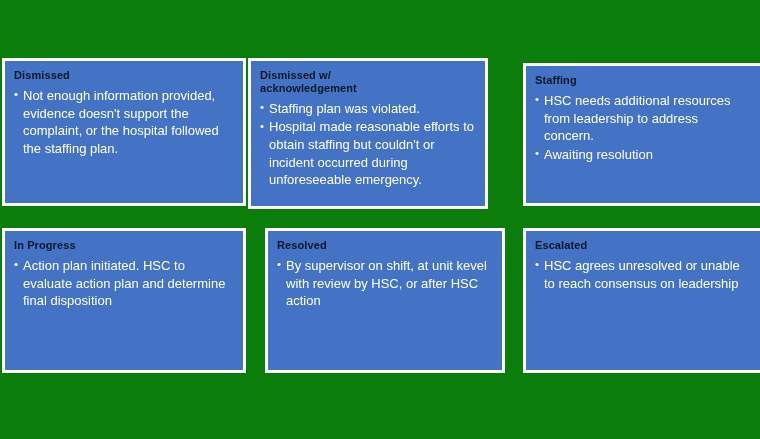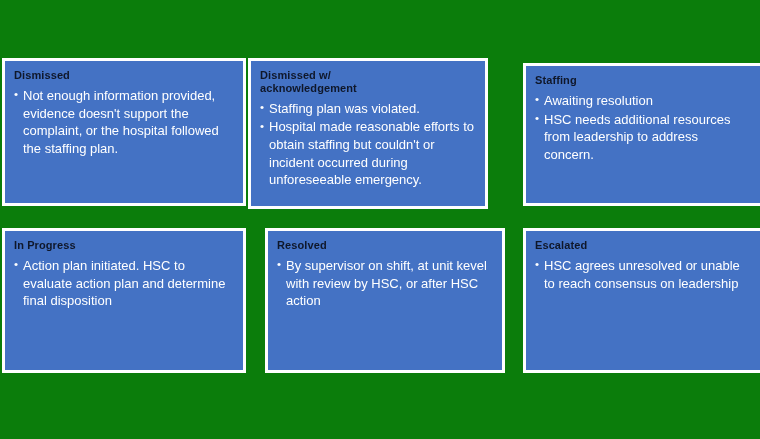--- a/index.html
+++ b/index.html
@@ -122,22 +122,22 @@
 acknowledgement</div>
     <ul class="bullets">
       <li>Staffing plan was violated.</li>
       <li>Hospital made reasonable efforts to obtain staffing but couldn't or incident occurred during unforeseeable emergency.</li>
     </ul>
   </div>
 
   <div class="card" id="card-escalated">
     <div class="card-title">Staffing</div>
     <ul class="bullets">
+      <li>HSC needs additional resources from leadership to address concern.</li>
       <li>Awaiting resolution</li>
-      <li>HSC needs additional resources from leadership to address concern.</li>
     </ul>
   </div>
 
   <div class="card" id="card-in-progress">
     <div class="card-title">In Progress</div>
     <ul class="bullets">
       <li>Action plan initiated. HSC to evaluate action plan and determine final disposition</li>
     </ul>
   </div>
 

